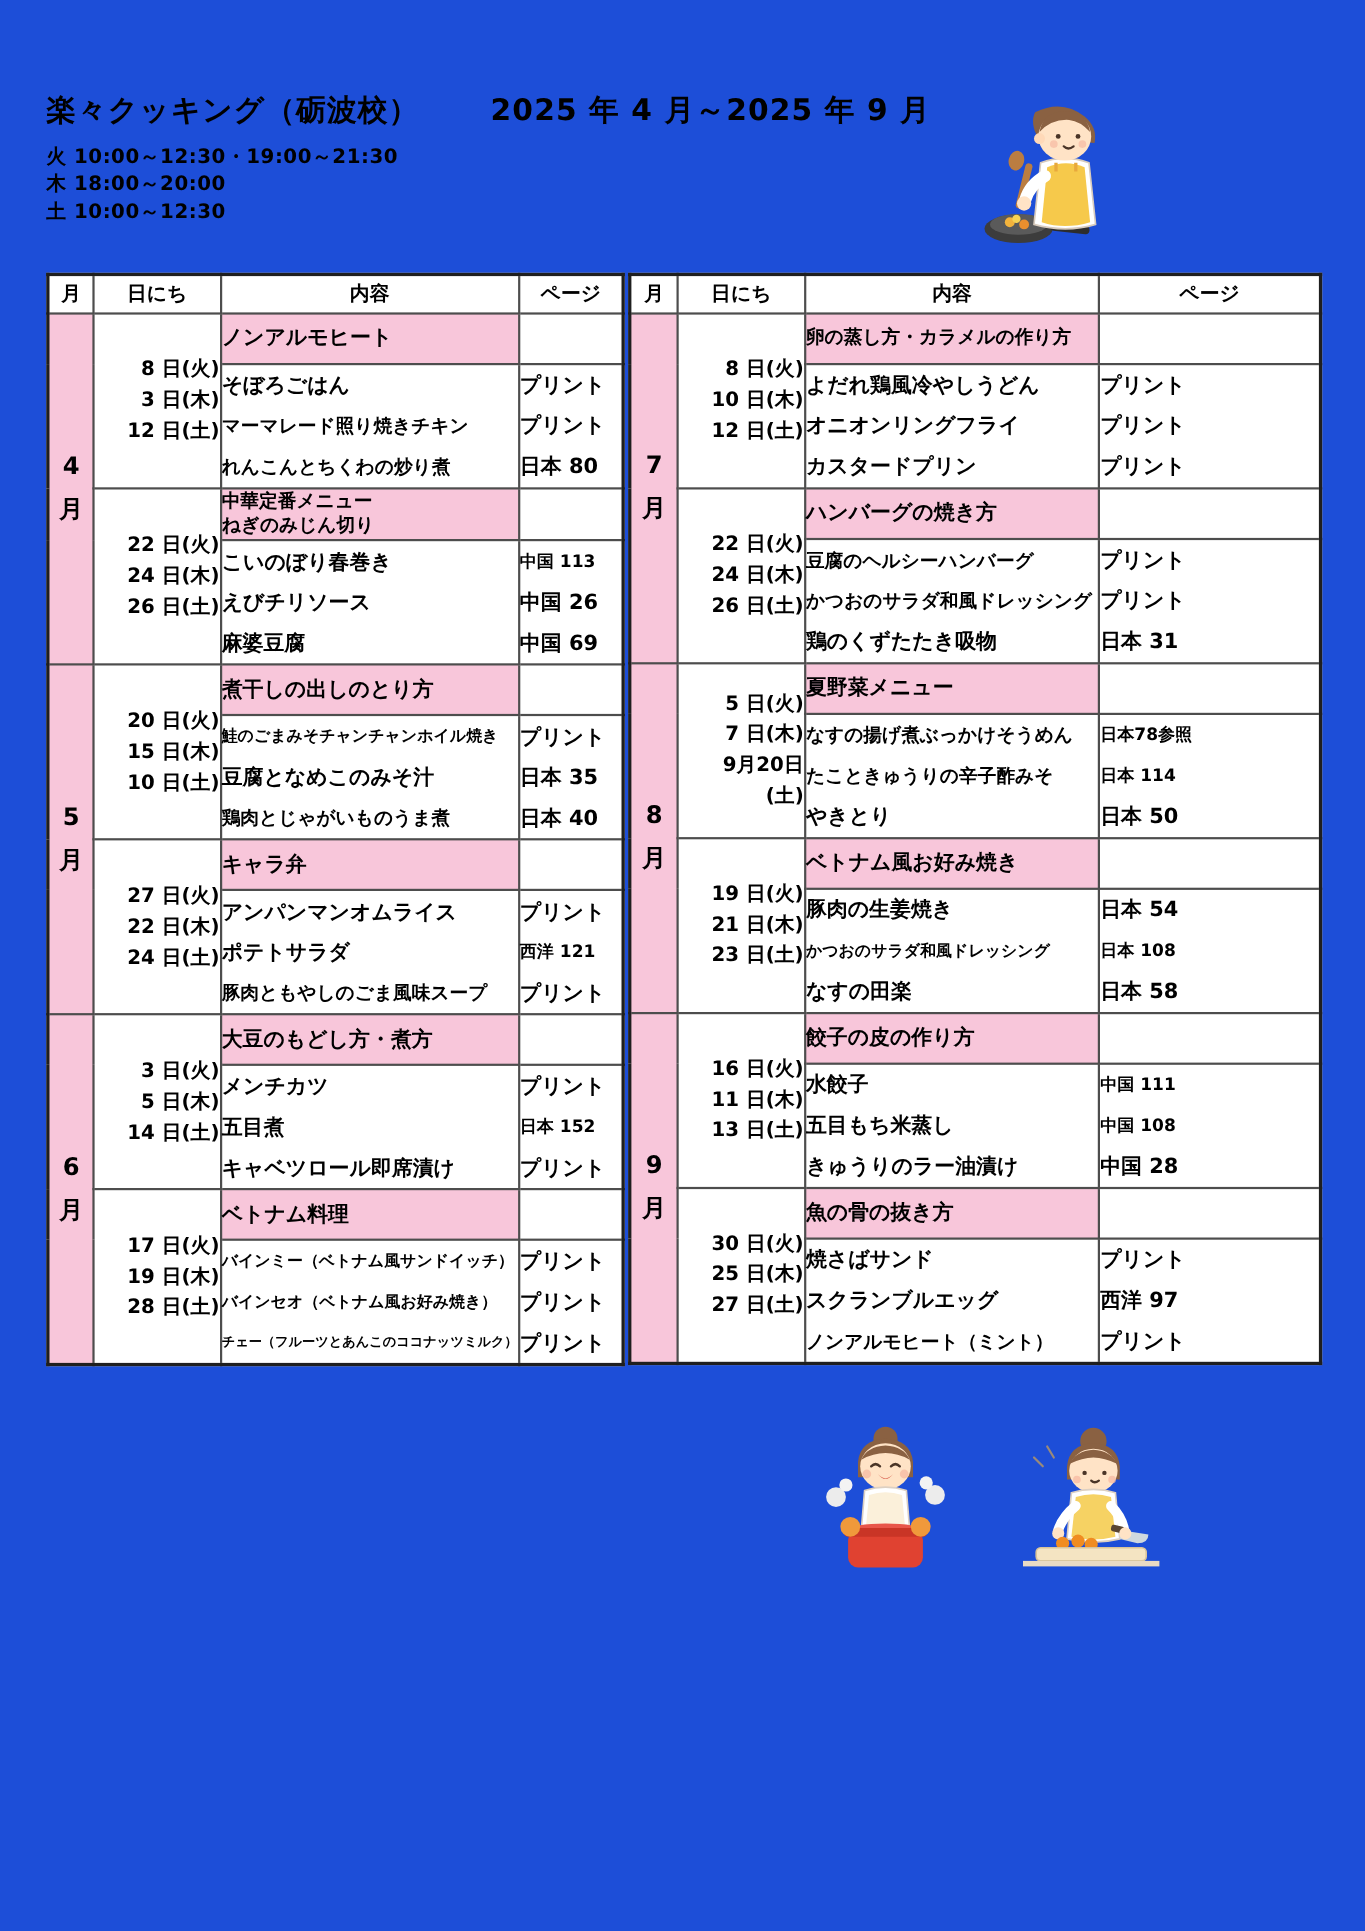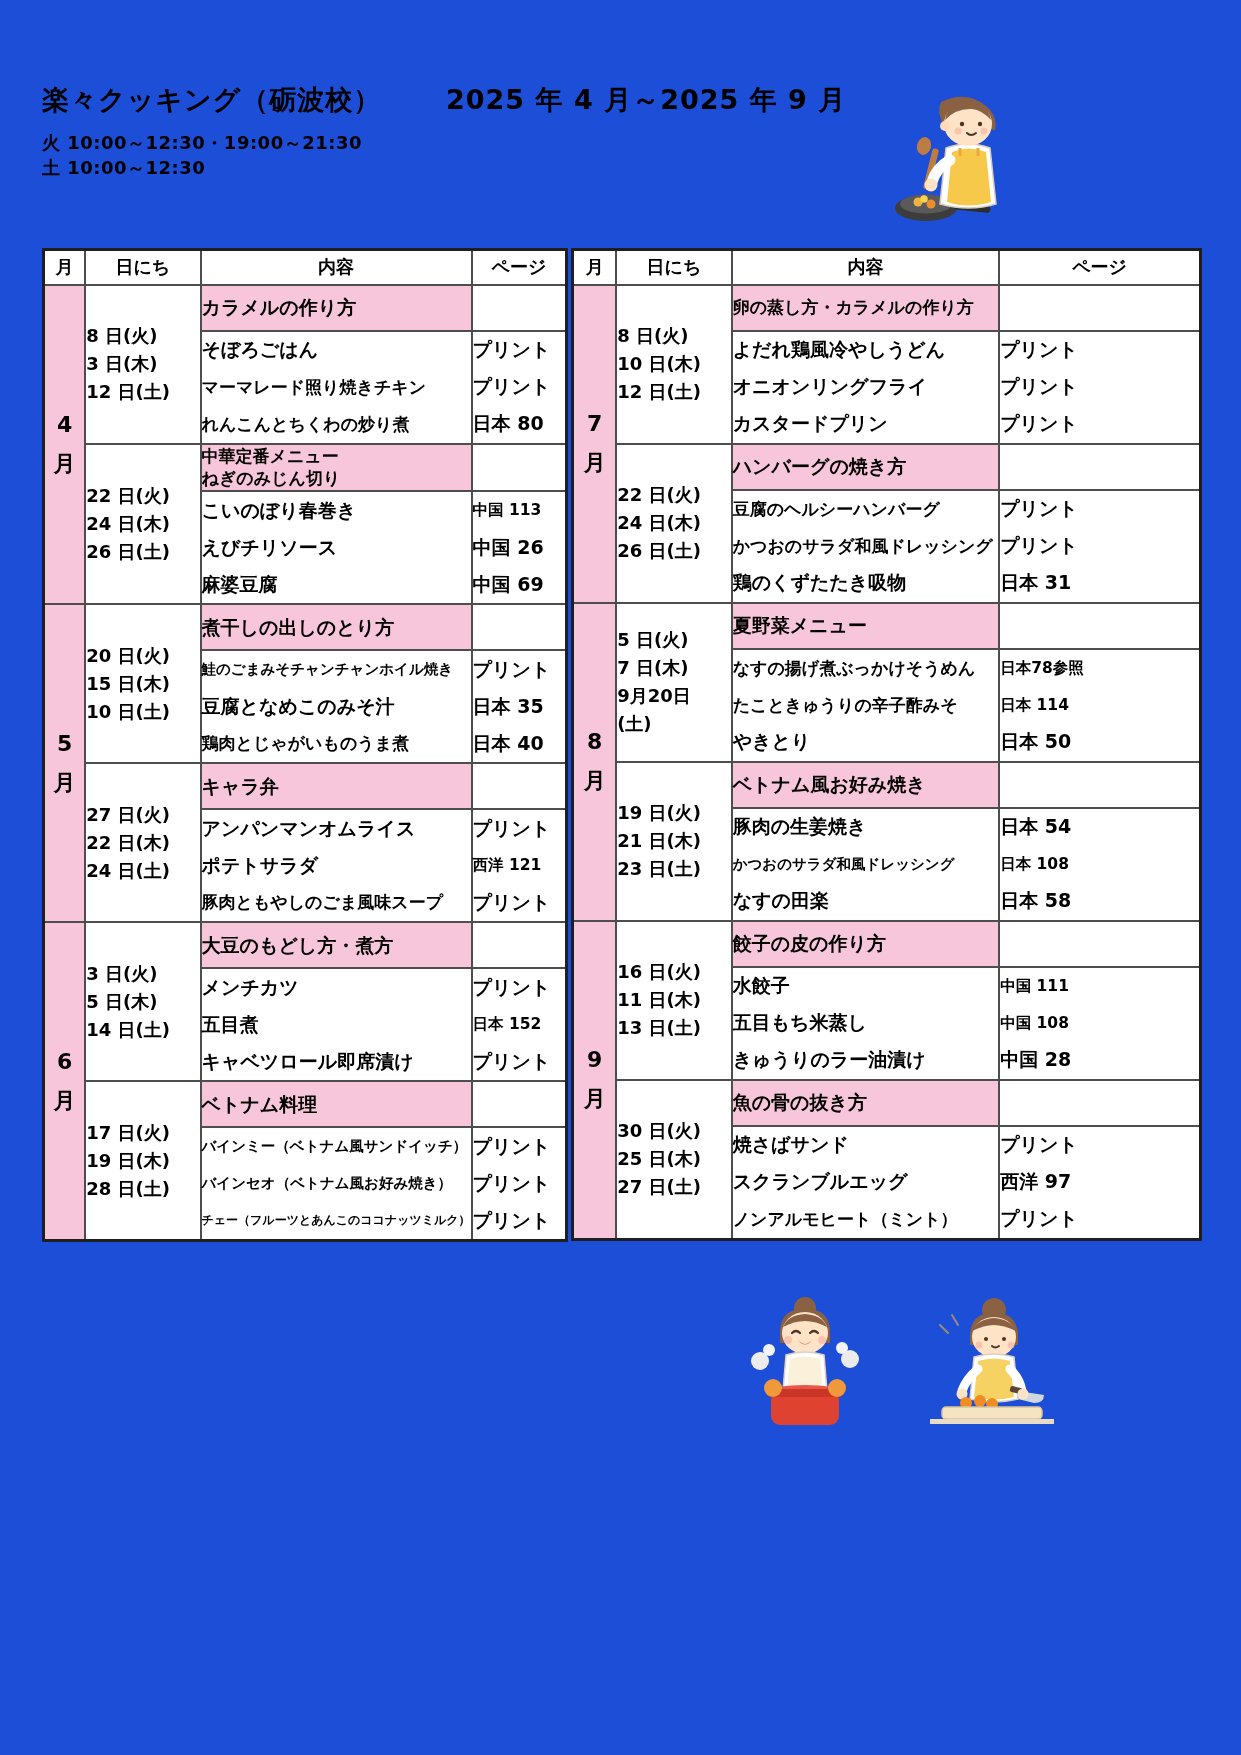--- a/index.html
+++ b/index.html
@@ -14,21 +14,21 @@
   .content { position:absolute; top:248px; left:42px; width:1160px; }
   .tables  { display:flex; gap:3px; align-items:flex-start; }
 
   table.sched { border-collapse:collapse; table-layout:fixed; border:3px solid #1f1f1f; background:#fff; }
   .sched th, .sched td { border:2px solid #4d4d4d; padding:0; }
   .sched th { height:35px; font-size:18px; font-weight:bold; text-align:center; background:#fff; }
 
   .month-cell { background:var(--pink); text-align:center; vertical-align:middle; font-weight:bold; font-size:22px; }
   .month-cell div { margin:15px 0; line-height:1.1; }
 
-  .dates-cell { text-align:left; vertical-align:middle; font-weight:bold; font-size:18px; }
+  .dates-cell { text-align:right; vertical-align:middle; font-weight:bold; font-size:18px; }
   .dates-cell div { line-height:1.55; white-space:nowrap; }
 
   .title-cell { background:var(--pink); font-weight:bold; font-size:19px; padding:8px 10px; height:46px; vertical-align:middle; }
   .title-cell.sm { font-size:17px; }
   .title-cell div { line-height:1.35; white-space:nowrap; }
   .title-page-cell { background:#fff; }
 
   .items-cell, .pages-cell { padding:6px 6px 6px 10px; vertical-align:middle; background:#fff; }
   .line { height:37px; display:flex; align-items:center; font-weight:bold; font-size:19px; white-space:nowrap; }
   .line.md { font-size:17px; }
@@ -48,20 +48,21 @@
 </head>
 <body>
 
 <div class="page">
 
   <div class="doc-title">楽々クッキング（砺波校）</div>
   <div class="doc-period">2025 年 4 月～2025 年 9 月</div>
 
   <div class="times">
     <div>火 10:00～12:30・19:00～21:30</div>
+    <div>木 18:00～20:00</div>
     <div>土 10:00～12:30</div>
   </div>
 
   <svg id="illus-cook" class="illus" viewBox="0 0 125 150" width="125" height="150">
     <ellipse cx="38" cy="122" rx="31" ry="13" fill="#3c3c3c"></ellipse>
     <ellipse cx="38" cy="118" rx="26" ry="9.5" fill="#5a5a5a"></ellipse>
     <circle cx="30" cy="116" r="4.5" fill="#f3b33c"></circle>
       <circle cx="43" cy="118" r="4.5" fill="#ea8f2e"></circle>
       <circle cx="36" cy="113" r="3.8" fill="#f7d254"></circle>
     <rect x="67" y="116" width="36" height="7.5" rx="3.5" fill="#2d2d2d" transform="rotate(6 67 116)"></rect>
@@ -105,21 +106,21 @@
               <td class="month-cell" rowspan="4">
                 <div>4</div>
                 <div>月</div>
               </td>
               <td class="dates-cell" rowspan="2">
                 <div>8 日(火)</div>
                 <div>3 日(木)</div>
                 <div>12 日(土)</div>
               </td>
               <td class="title-cell">
-                <div>カラメルの作り方</div>
+                <div>ノンアルモヒート</div>
               </td>
               <td class="title-page-cell"></td>
             </tr>
             <tr>
               <td class="items-cell">
                 <div class="line">そぼろごはん</div>
                 <div class="line md">マーマレード照り焼きチキン</div>
                 <div class="line md">れんこんとちくわの炒り煮</div>
               </td>
               <td class="pages-cell">

